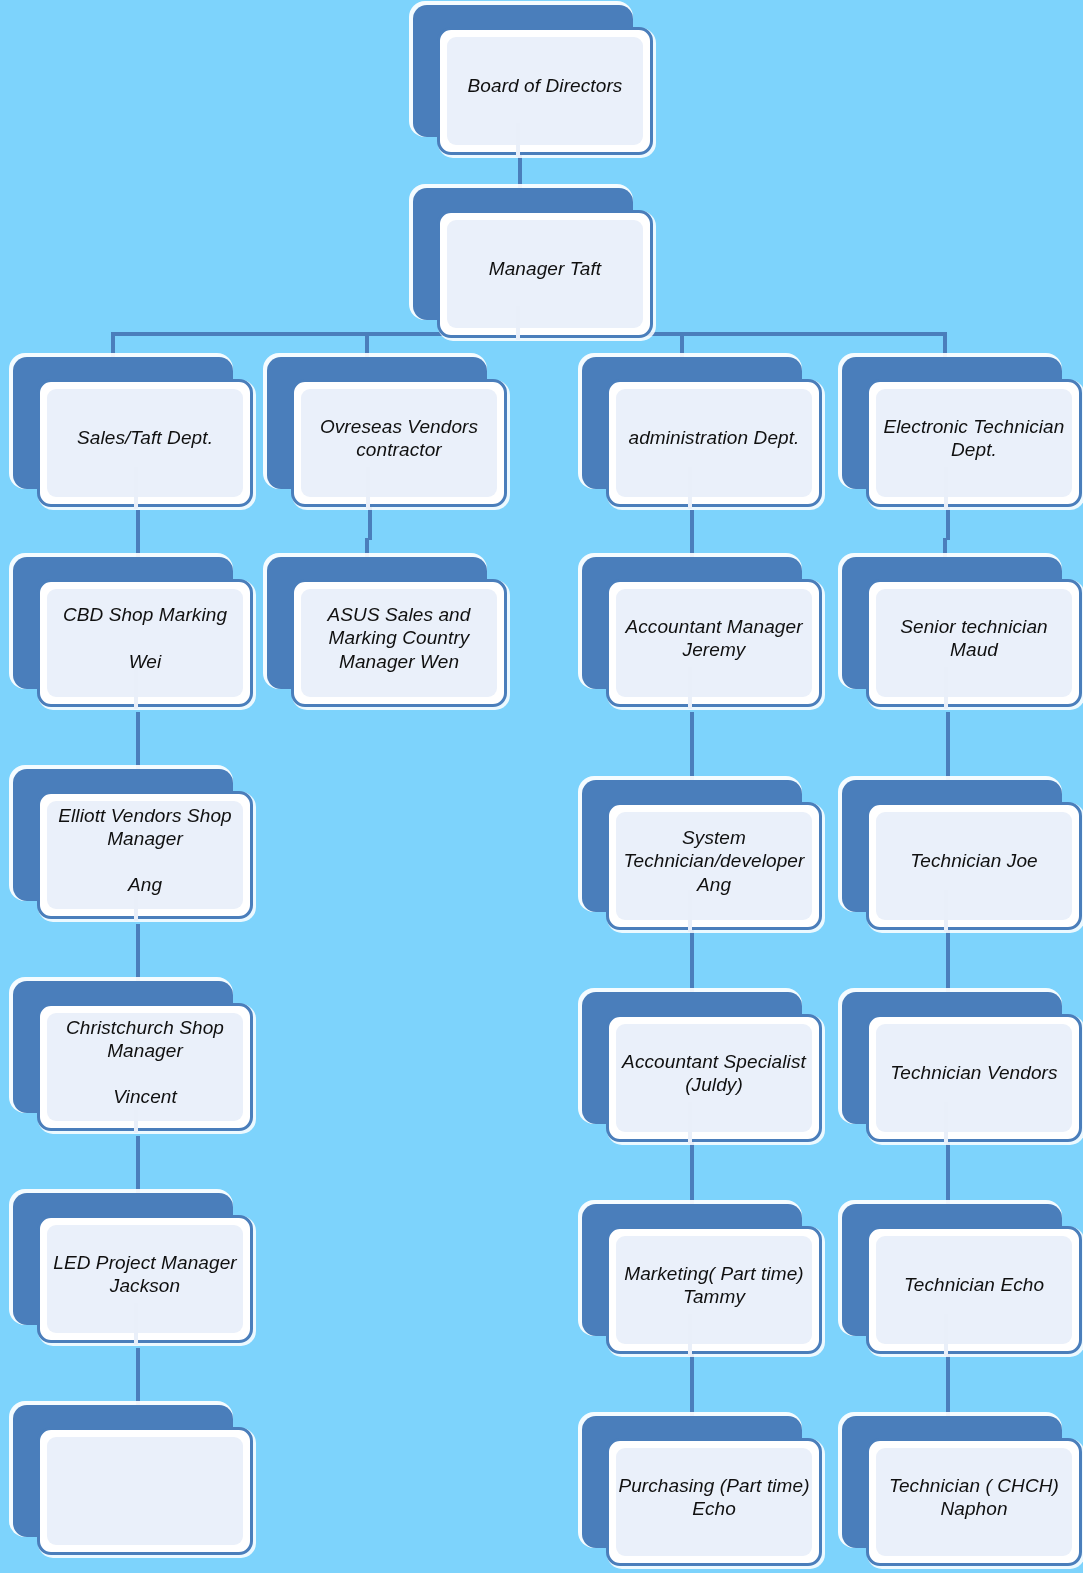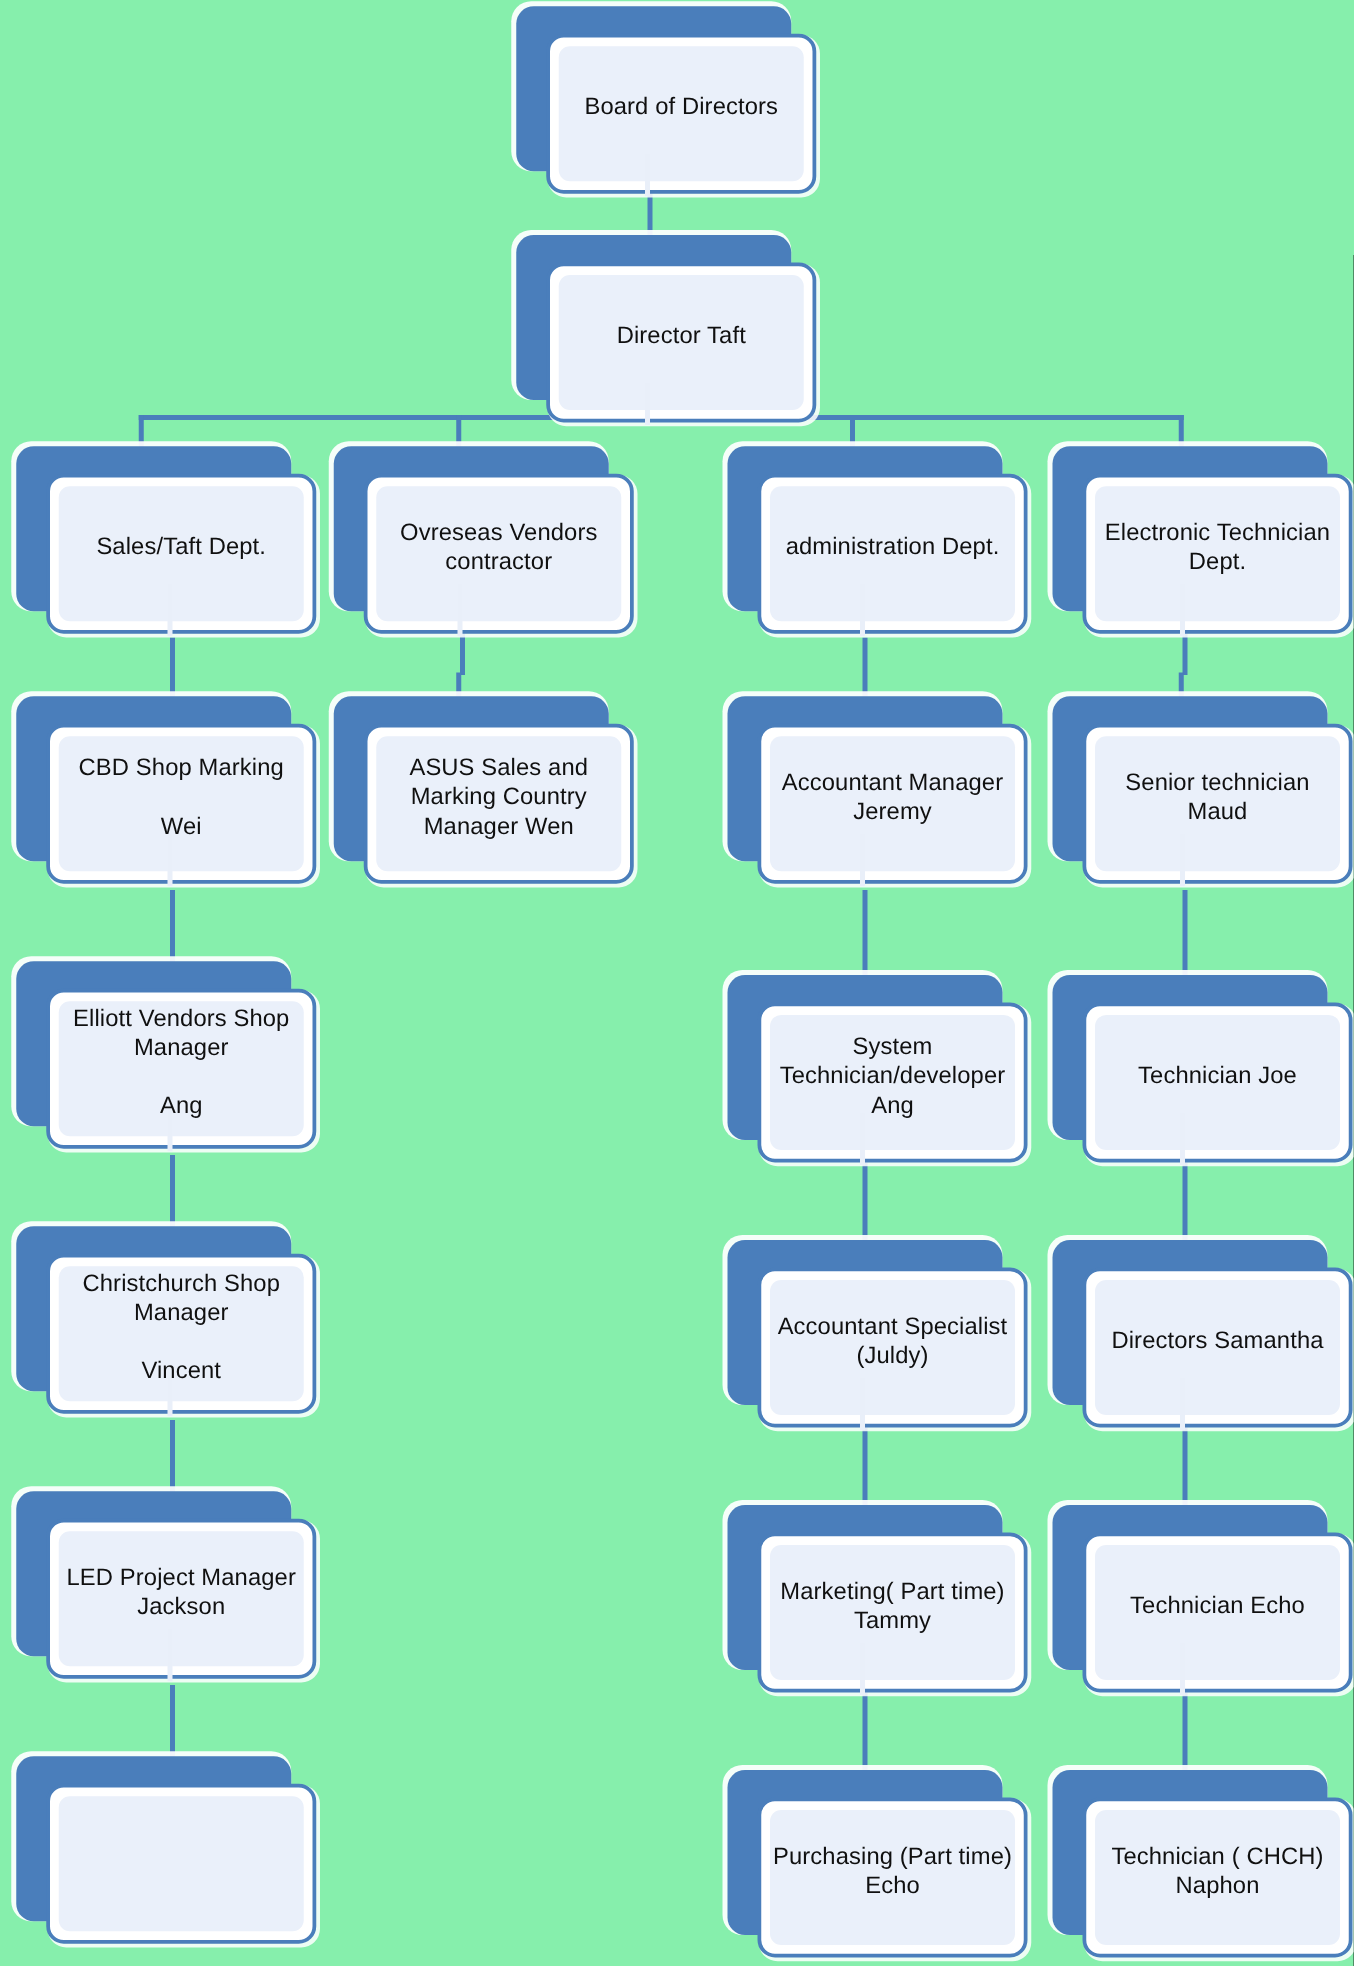--- a/index.html
+++ b/index.html
@@ -4,23 +4,24 @@
 <style>
   html, body {
     margin: 0;
     padding: 0;
     background: #000000;
   }
   #canvas {
     position: relative;
     width: 1083px;
     height: 1573px;
-    background: #86efac;
+    background: #7dd3fc;
     overflow: hidden;
     font-family: "Liberation Sans", sans-serif;
+    font-style: italic;
   }
 
   
   .conn {
     position: absolute;
     background: #4a7ebb;
   }
   .conn-v { width: 4px; }
   .conn-h { height: 4px; }
   
@@ -131,21 +132,21 @@
     <div class="inner"></div>
     <div class="conn-stub" style="left:103px; top:118px; height:34px;"></div>
     <div class="label">Board of Directors</div>
   </div>
 
   <div class="node" style="left:413px; top:188px;">
     <div class="back"></div>
     <div class="card"></div>
     <div class="inner"></div>
     <div class="conn-stub" style="left:103px; top:118px; height:34px;"></div>
-    <div class="label">Director Taft</div>
+    <div class="label">Manager Taft</div>
   </div>
 
   <div class="node" style="left:13px; top:357px;">
     <div class="back"></div>
     <div class="card"></div>
     <div class="inner"></div>
     <div class="conn-stub" style="left:121px; top:110px; height:42px;"></div>
     <div class="label">Sales/Taft Dept.</div>
   </div>
 
@@ -259,21 +260,21 @@
     <div class="conn-stub" style="left:106px; top:110px; height:42px;"></div>
     <div class="label">Accountant Specialist
 (Juldy)</div>
   </div>
 
   <div class="node" style="left:842px; top:992px;">
     <div class="back"></div>
     <div class="card"></div>
     <div class="inner"></div>
     <div class="conn-stub" style="left:102px; top:110px; height:42px;"></div>
-    <div class="label">Directors Samantha</div>
+    <div class="label">Technician Vendors</div>
   </div>
 
   <div class="node" style="left:13px; top:1193px;">
     <div class="back"></div>
     <div class="card"></div>
     <div class="inner"></div>
     <div class="conn-stub" style="left:121px; top:110px; height:42px;"></div>
     <div class="label">LED Project Manager
 Jackson</div>
   </div>

